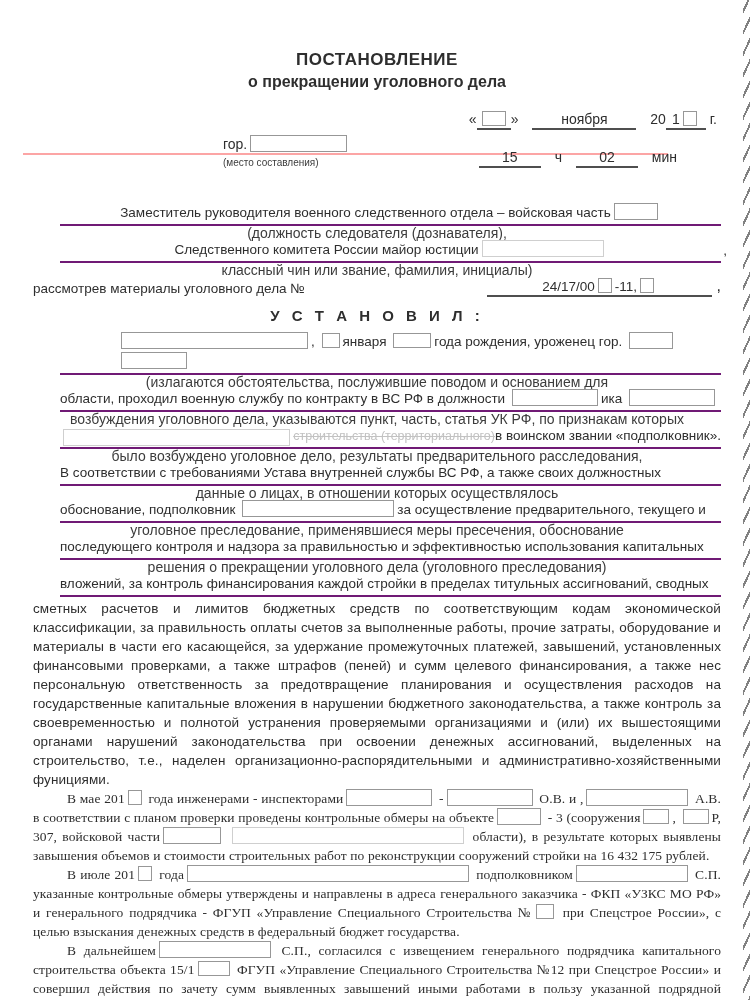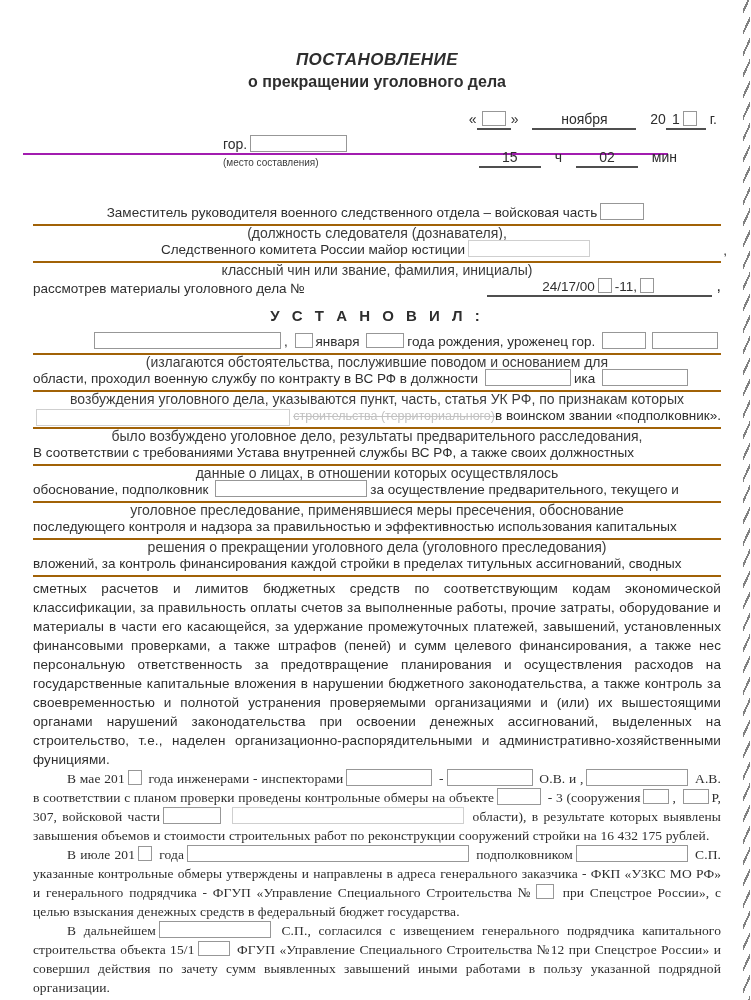--- a/index.html
+++ b/index.html
@@ -10,44 +10,44 @@
   }
   .scan-edge {
     position:absolute; top:0; right:1px; width:7px; height:100%;
     background:repeating-linear-gradient(115deg, transparent 0 4px, rgba(45,45,45,.75) 4px 6px, transparent 6px 9px);
     opacity:.8;
   }
   .content { position:absolute; left:33px; top:0; width:688px; }
 
   
   .title-block { margin-top:50px; text-align:center; }
-  .title-1 { font-size:17px; font-weight:bold; letter-spacing:.5px;font-style:italic; }
+  .title-1 { font-size:17px; font-weight:bold; letter-spacing:.5px; }
   .title-2 { font-size:16px; font-weight:bold; margin-top:3px; }
 
   
   .header { position:relative; height:96px; margin-top:16px; font-size:14px; }
-  .place-line { position:absolute; left:-10px; top:28px; width:445px; border-bottom:2px solid #a21caf; padding:0 0 1px 200px; }
+  .place-line { position:absolute; left:-10px; top:28px; width:445px; border-bottom:2px solid #fca5a5; padding:0 0 1px 200px; }
   .place-cap { position:absolute; left:190px; top:50px; font-size:10px; color:#3c3c3c; }
   .date-row { position:absolute; right:4px; top:4px; white-space:nowrap; }
   .time-row { position:absolute; right:44px; top:42px; white-space:nowrap; }
   .u { display:inline-block; border-bottom:2px solid #4f4f4f; text-align:center; padding-bottom:1px; }
   .uw30{width:34px;} .uw36{width:40px;} .uw100{width:104px;} .uw60{width:62px;}
   .gap-r{margin-right:10px;}
 
   
   .bx { display:inline-block; height:15px; border:1px solid #979797; background:#fff; vertical-align:-3px; margin:0 3px; }
   .bx.small { height:13px; vertical-align:-2px; }
   .bx.light { border-color:#cfcfcf; }
   .w12{width:12px;} .w16{width:16px;} .w22{width:22px;} .w24{width:24px;} .w30{width:30px;}
   .w36{width:36px;} .w42{width:42px;} .w56{width:56px;} .w64{width:64px;} .w84{width:84px;}
   .w95{width:95px;} .w100{width:100px;} .w110{width:110px;} .w120{width:120px;} .w150{width:150px;}
   .w185{width:185px;} .w230{width:230px;} .w260{width:260px;} .w280{width:280px;}
 
   
-  .fline { border-bottom:2px solid #a16207; font-size:13.5px; line-height:20px; padding-bottom:1px; }
+  .fline { border-bottom:2px solid #701a75; font-size:13.5px; line-height:20px; padding-bottom:1px;margin-left:27px; }
   .fcap { text-align:center; font-size:14px; color:#3c3c3c; line-height:12px; padding:1px 0; }
   .officer-1 { text-align:center; }
   .officer-2 { text-align:center; position:relative; }
   .tail-comma { position:absolute; right:-6px; bottom:0; }
   .case-row { display:flex; justify-content:space-between; border-bottom:none; }
   .case-left { font-size:13.5px; padding-top:4px; }
   .case-right { white-space:nowrap; }
   .case-num { display:inline-block; border-bottom:2px solid #4f4f4f; min-width:225px; text-align:center; font-size:13.5px; padding-bottom:1px; }
 
   

